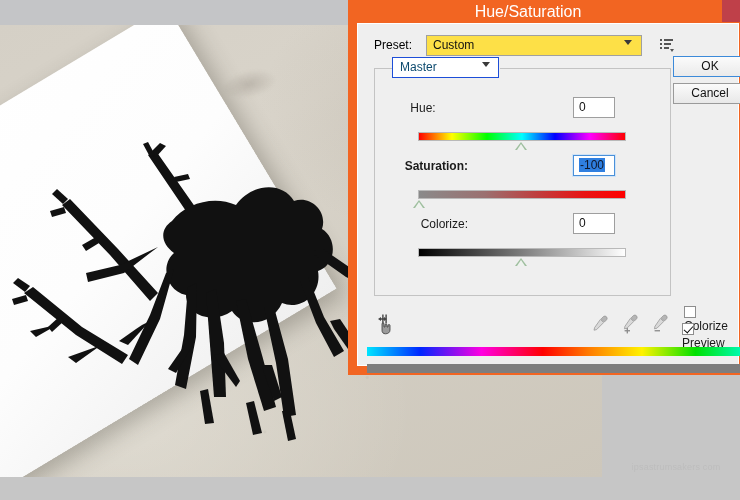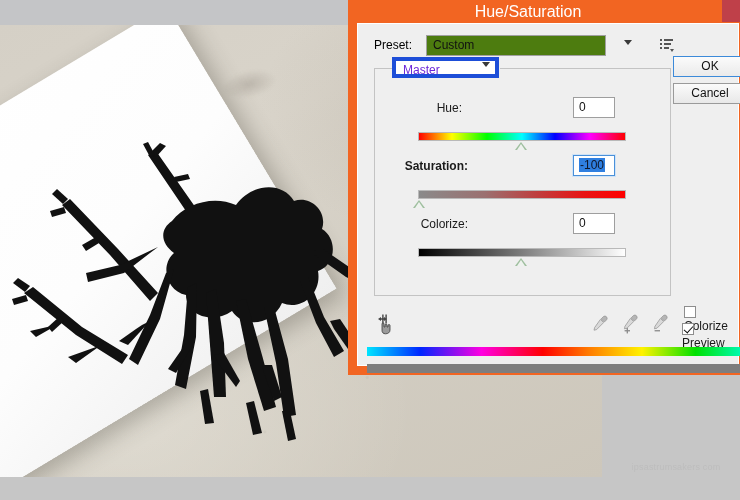--- a/index.html
+++ b/index.html
@@ -80,22 +80,22 @@
   }
   #dialog-body {
     position:relative; width:100%; height:343px;
     background:#efefef; border:1px solid #ffffff;
   }
 
   
   #preset-row { position:absolute; left:16px; top:11px; right:10px; height:22px; }
   #preset-label { position:absolute; left:0; top:3px; font-size:12px; color:#000000; }
   #preset-select {
-    position:absolute; left:52px; top:0; width:180px; height:21px;
-    background:#4d7c0f; border:1px solid #a0a0a0; font-size:12px; color:#111;
+    position:absolute; left:52px; top:0; width:216px; height:21px;
+    background:#fde047; border:1px solid #a0a0a0; font-size:12px; color:#111;
     padding:2px 18px 0 6px;
   }
   #preset-arrow {
     position:absolute; left:250px; top:5px; width:0;height:0;
     border-left:4px solid transparent;border-right:4px solid transparent;
     border-top:5px solid #3a3a3a;
   }
   #preset-menu-icon {
     position:absolute; left:286px; top:2px; width:16px; height:16px;
   }
@@ -116,21 +116,21 @@
 
   
   #channel-group {
     position:absolute; left:16px; top:44px; width:297px; height:228px;
     border:1px solid #c3c3c3; border-top:none;
   }
   #group-top-left { position:absolute; left:16px; top:44px; width:18px; height:1px; background:#c3c3c3; }
   #group-top-right { position:absolute; left:142px; top:44px; width:171px; height:1px; background:#c3c3c3; }
   #channel-select {
     position:absolute; left:34px; top:33px; width:107px; height:21px;
-    background:#fff; border:4px solid #1d4ed8; font-size:12px; color:#6d28d9;
+    background:#fff; border:1px solid #1d4ed8; font-size:12px; color:#0c4a6e;
     padding:2px 30px 0 7px;
   }
   #channel-arrow {
     position:absolute; left:124px; top:38px; width:0;height:0;
     border-left:4px solid transparent;border-right:4px solid transparent;
     border-top:5px solid #3a3a3a;
   }
 
   .slider-label { position:absolute; font-size:12px; color:#1a1a1a; text-align:right; width:90px; }
   .value-box {
@@ -281,21 +281,21 @@
 
     <div id="channel-group"></div>
     <div id="group-top-left"></div>
     <div id="group-top-right"></div>
 
     <div id="channel-select">
       <span>Master</span>
     </div>
     <div id="channel-arrow"></div>
 
-    <div class="slider-label" style="left:14px; top:77px;">Hue:</div>
+    <div class="slider-label" style="left:20px; top:77px;text-align:center;">Hue:</div>
     <div class="value-box" style="left:215px; top:73px;">
       <span>0</span>
     </div>
     <div class="track" id="hue-track" style="left:60px; top:108px; width:208px;"></div>
     <div class="thumb" style="left:157px; top:118px;"></div>
 
     <div class="slider-label" style="left:20px; top:135px;font-weight:bold;">Saturation:</div>
     <div class="value-box focused" style="left:215px; top:131px;">
       <span class="sel">-100</span>
     </div>

